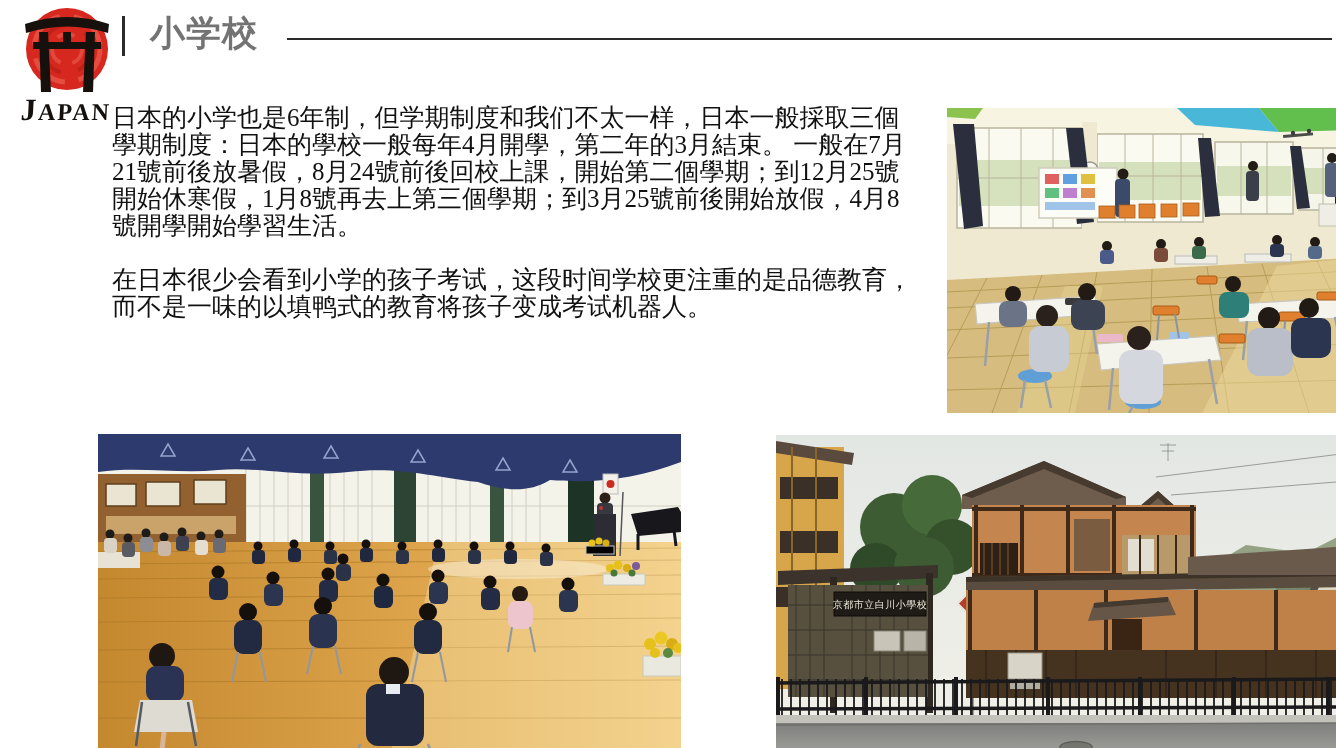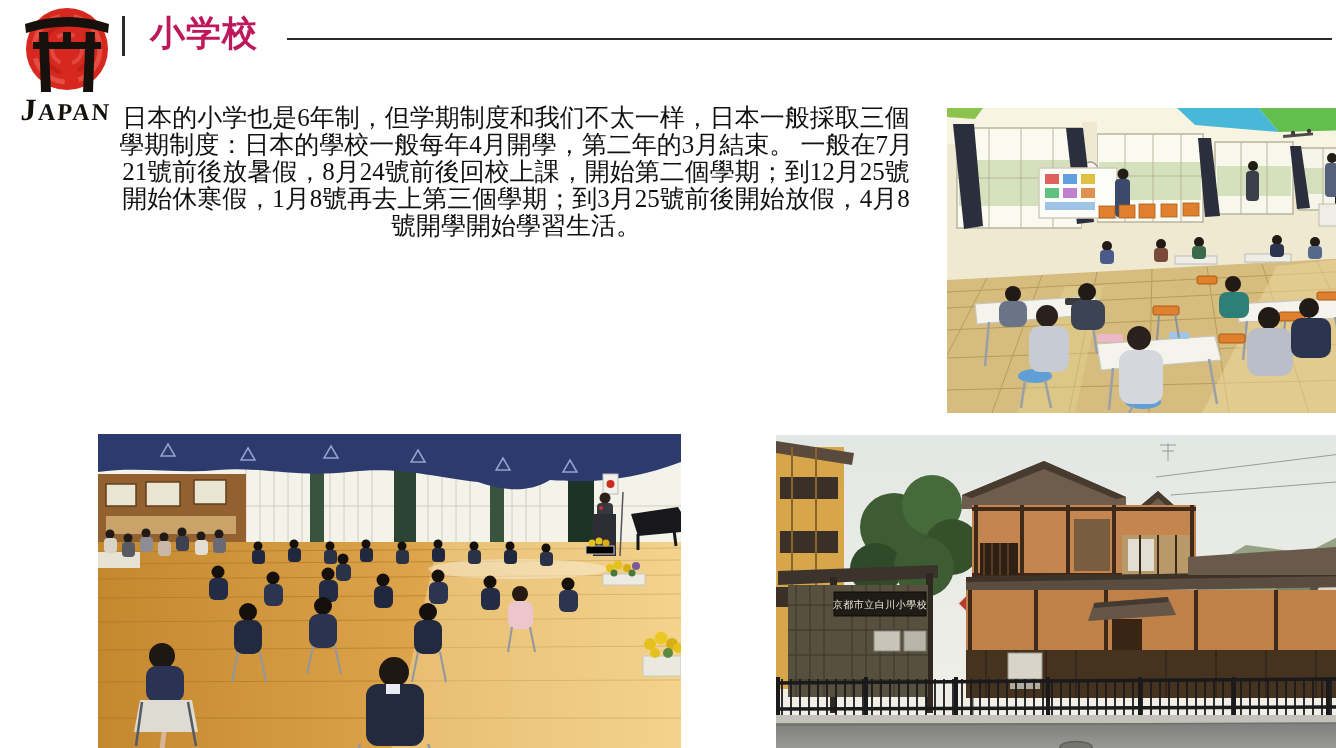--- a/index.html
+++ b/index.html
@@ -14,28 +14,28 @@
   .logo-text{
     font-family:"Liberation Serif", serif;
     font-weight:900;font-size:24px;letter-spacing:2px;color:#14100d;
     margin-top:-2px;transform:skewX(-3deg);
   }
   .logo-text::first-letter{font-size:31px;}
   
   .title-accent-bar{position:absolute;left:122px;top:16px;width:3px;height:40px;background:#2b2b2e;}
   .page-title{
     position:absolute;left:150px;top:10px;margin:0;
-    font-size:35px;font-weight:800;color:#be185d;letter-spacing:1px;
+    font-size:35px;font-weight:800;color:#737373;letter-spacing:1px;
   }
   .title-rule{position:absolute;left:287px;right:4px;top:38px;height:2px;background:#2a2a2a;}
   
   .body-text{
     position:absolute;left:112px;top:104px;width:808px;
     font-family:"Liberation Serif", serif;
-    font-size:25px;line-height:27px;color:#111111;text-align:center;
+    font-size:25px;line-height:27px;color:#111111;
   }
   .body-text p{margin:0;}
   .body-text .para-gap{height:27px;}
   
   figure.photo{position:absolute;margin:8px;padding:8px;}
   figure.photo svg{display:block;width:100%;height:100%;}
   .photo-classroom{left:931px;top:92px;width:405px;height:305px;}
   .photo-gym{left:82px;top:418px;width:583px;height:330px;}
   .photo-building{left:760px;top:419px;width:573px;height:329px;}
 </style>
@@ -59,20 +59,21 @@
   <div class="logo-text">JAPAN</div>
 </div>
 
 <div class="title-accent-bar"></div>
 <h1 class="page-title">小学校</h1>
 <div class="title-rule"></div>
 
 <div class="body-text">
   <p>日本的小学也是6年制，但学期制度和我们不太一样，日本一般採取三個學期制度：日本的學校一般每年4月開學，第二年的3月結束。 一般在7月21號前後放暑假，8月24號前後回校上課，開始第二個學期；到12月25號開始休寒假，1月8號再去上第三個學期；到3月25號前後開始放假，4月8號開學開始學習生活。</p>
   <div class="para-gap"></div>
+  <p>在日本很少会看到小学的孩子考试，这段时间学校更注重的是品德教育，而不是一味的以填鸭式的教育将孩子变成考试机器人。</p>
 </div>
 
 <figure class="photo photo-classroom">
 <svg viewBox="0 0 405 305" preserveAspectRatio="none">
 
   <rect width="405" height="175" fill="#efe9d2"></rect>
 
   <polygon points="0,0 405,0 405,50 0,36" fill="#f7f4e2"></polygon>
   <polygon points="0,0 36,0 28,11 0,9" fill="#8cc24e"></polygon>
   <polygon points="230,0 312,0 332,24 248,17" fill="#49b8d8"></polygon>

